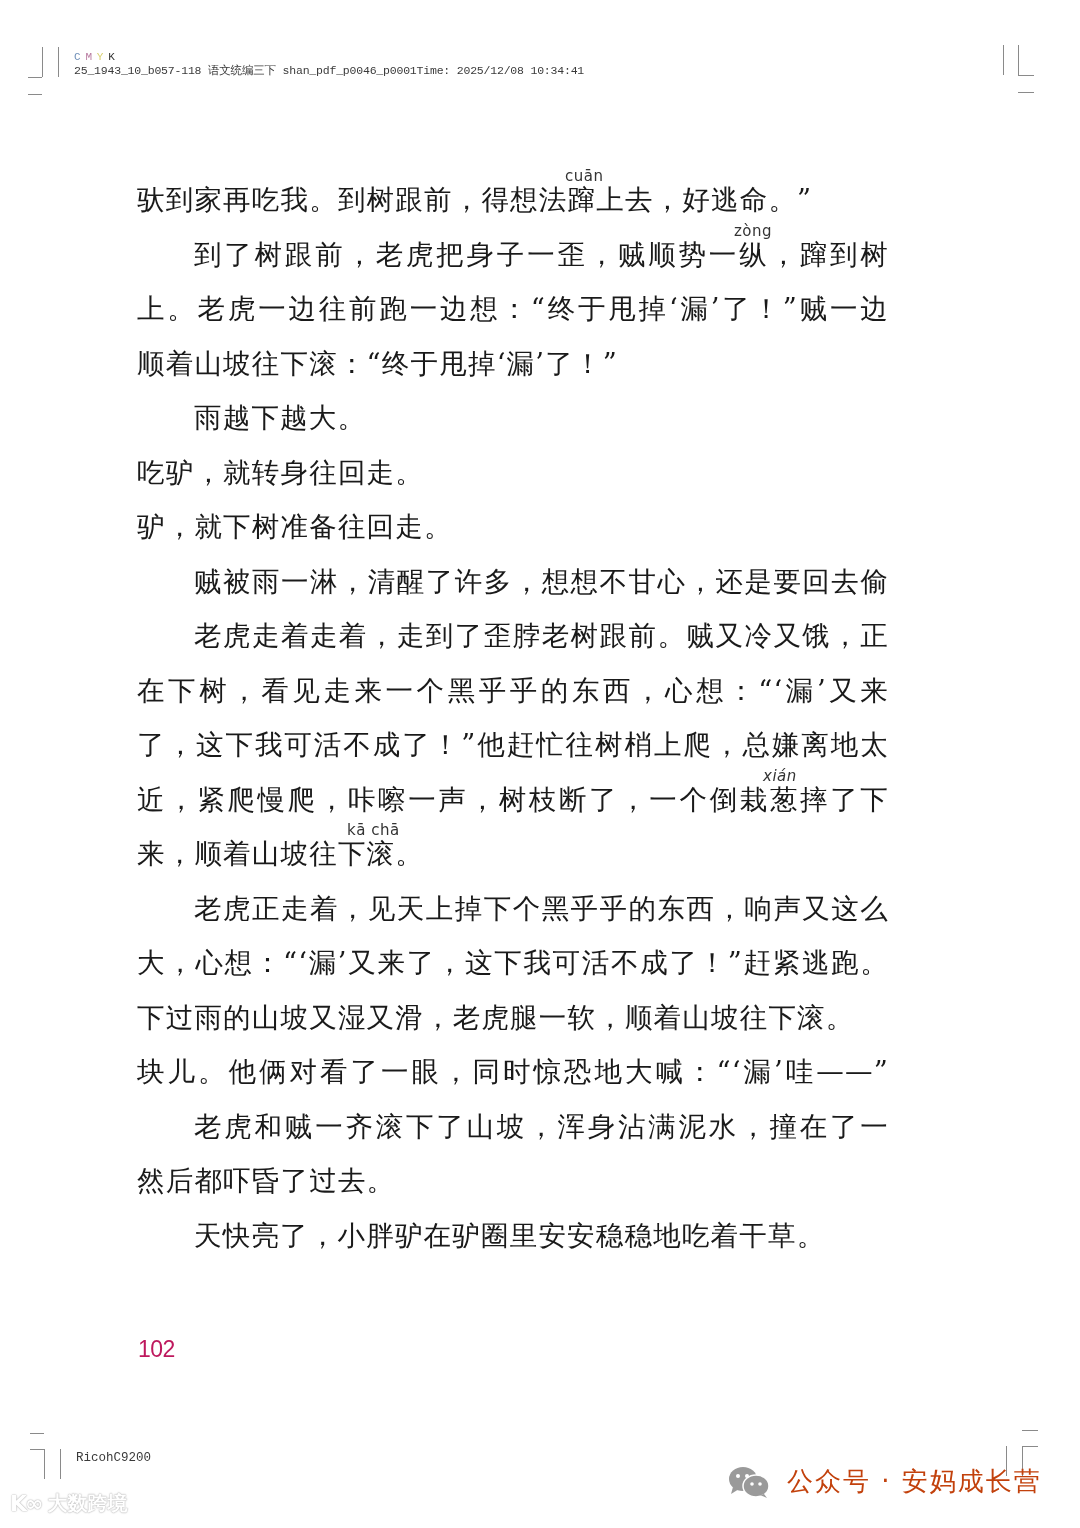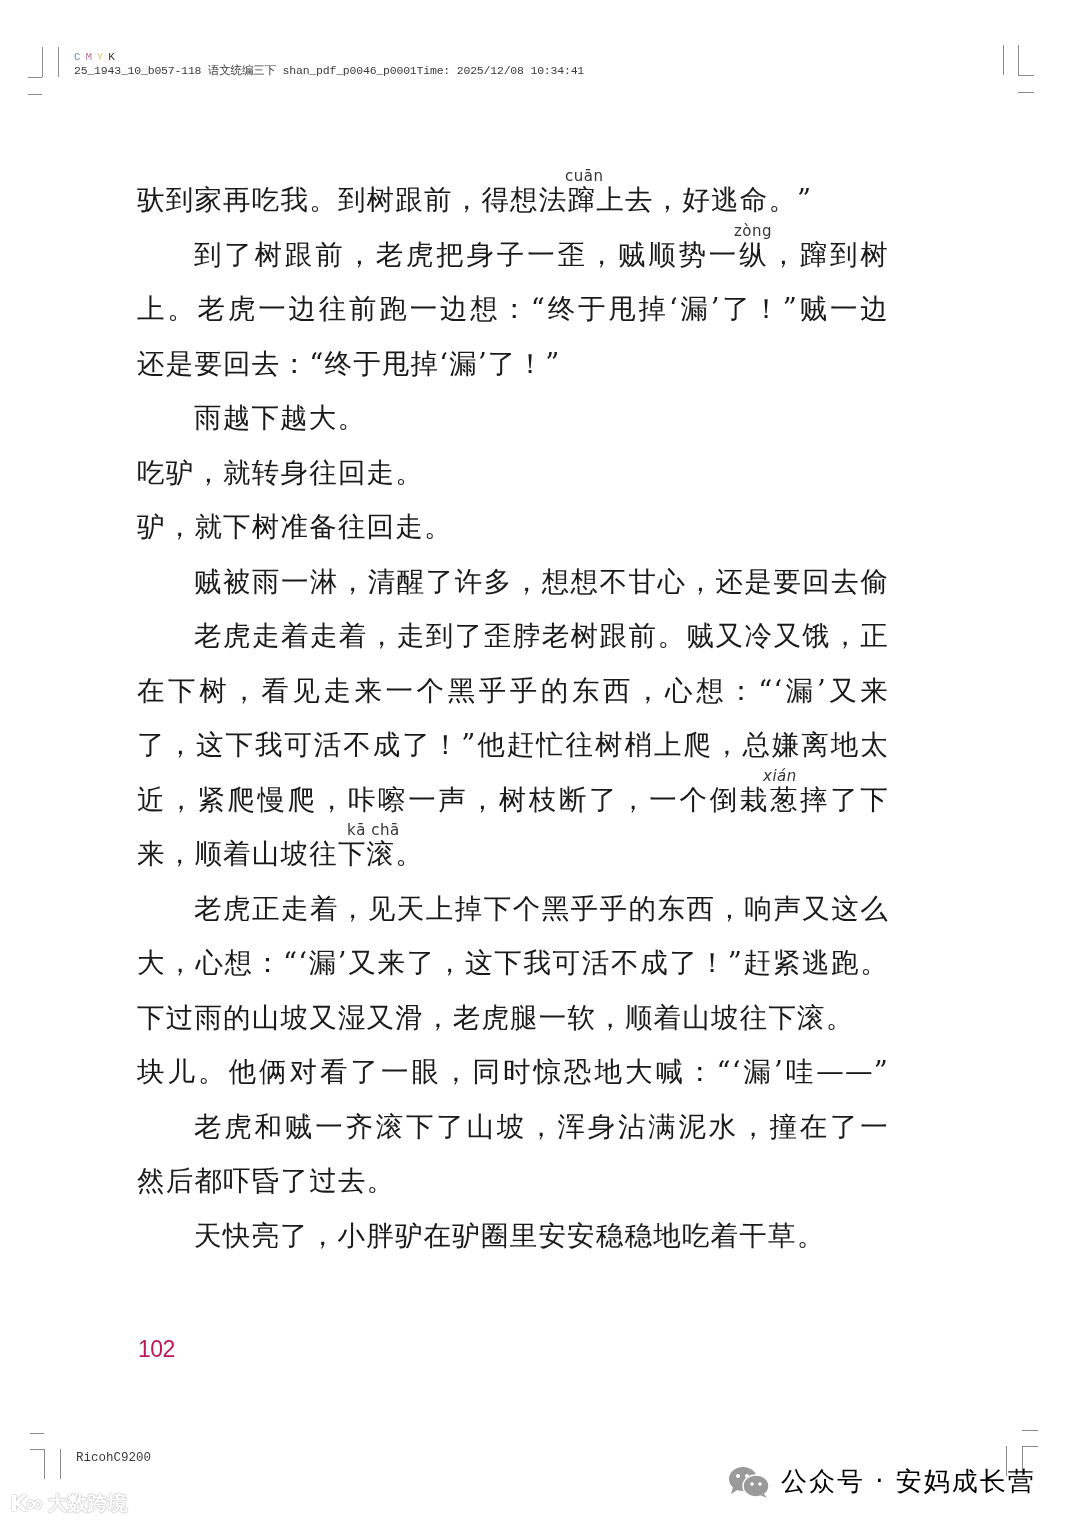--- a/index.html
+++ b/index.html
@@ -101,24 +101,24 @@
     text-shadow: 0 0 2px #bdbdbd, 0 0 1px #9a9a9a;
     letter-spacing: -2px;
   }
 
   .watermark-right {
     position: absolute;
     left: 727px;
     top: 1464px;
     display: flex;
     align-items: center;
-    gap: 10px;
+    gap: 16px;
     font-family: "DejaVu Sans", "Liberation Sans", sans-serif;
     font-size: 26px;
-    color: #000000;
+    color: #c2410c;
     letter-spacing: 2px;
   }
   .wechat-icon { width: 44px; height: 34px; }
 </style>
 </head>
 <body>
 
 <div class="mark v" style="left:42px;top:47px;height:30px;"></div>
 <div class="mark h" style="left:28px;top:77px;width:14px;"></div>
 <div class="mark v" style="left:58px;top:47px;height:30px;"></div>
@@ -143,21 +143,21 @@
   <div class="cmyk">
     <span class="c">C</span><span class="m">M</span><span class="y">Y</span><span class="k">K</span>
   </div>
   <div>25_1943_10_b057-118 语文统编三下 shan_pdf_p0046_p0001Time: 2025/12/08 10:34:41</div>
 </div>
 
 <div class="page-body">
   <div class="line">驮到家再吃我。到树跟前，得想法蹿上去，好逃命。”</div>
   <div class="line indent justify">到了树跟前，老虎把身子一歪，贼顺势一纵，蹿到树</div>
   <div class="line justify">上。老虎一边往前跑一边想：“终于甩掉‘漏’了！”贼一边</div>
-  <div class="line">还是要回去：“终于甩掉‘漏’了！”</div>
+  <div class="line">顺着山坡往下滚：“终于甩掉‘漏’了！”</div>
   <div class="line indent">雨越下越大。</div>
   <div class="line">吃驴，就转身往回走。</div>
   <div class="line">驴，就下树准备往回走。</div>
   <div class="line indent justify">贼被雨一淋，清醒了许多，想想不甘心，还是要回去偷</div>
   <div class="line indent justify">老虎走着走着，走到了歪脖老树跟前。贼又冷又饿，正</div>
   <div class="line justify">在下树，看见走来一个黑乎乎的东西，心想：“‘漏’又来</div>
   <div class="line justify">了，这下我可活不成了！”他赶忙往树梢上爬，总嫌离地太</div>
   <div class="line justify">近，紧爬慢爬，咔嚓一声，树枝断了，一个倒栽葱摔了下</div>
   <div class="line">来，顺着山坡往下滚。</div>
   <div class="line indent justify">老虎正走着，见天上掉下个黑乎乎的东西，响声又这么</div>

